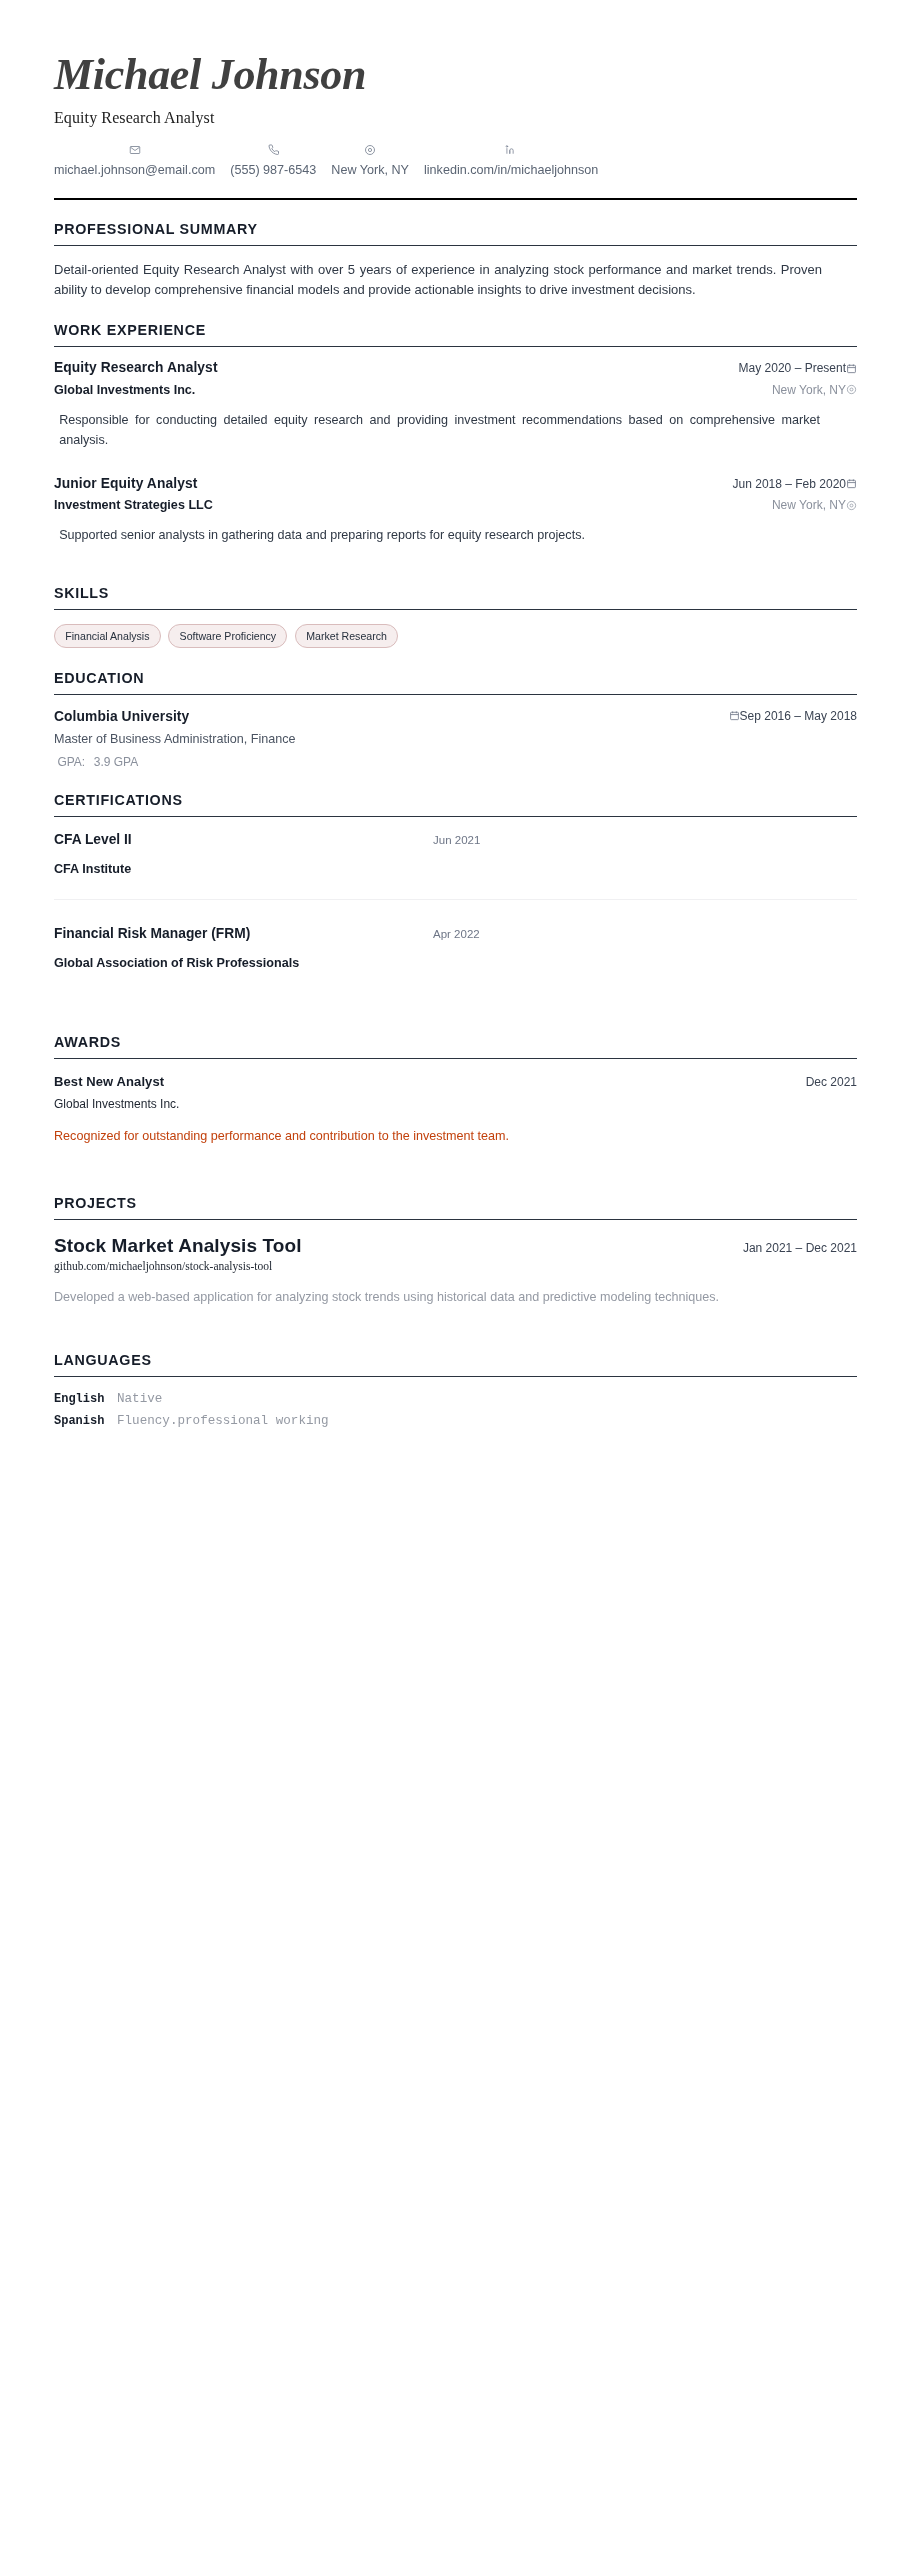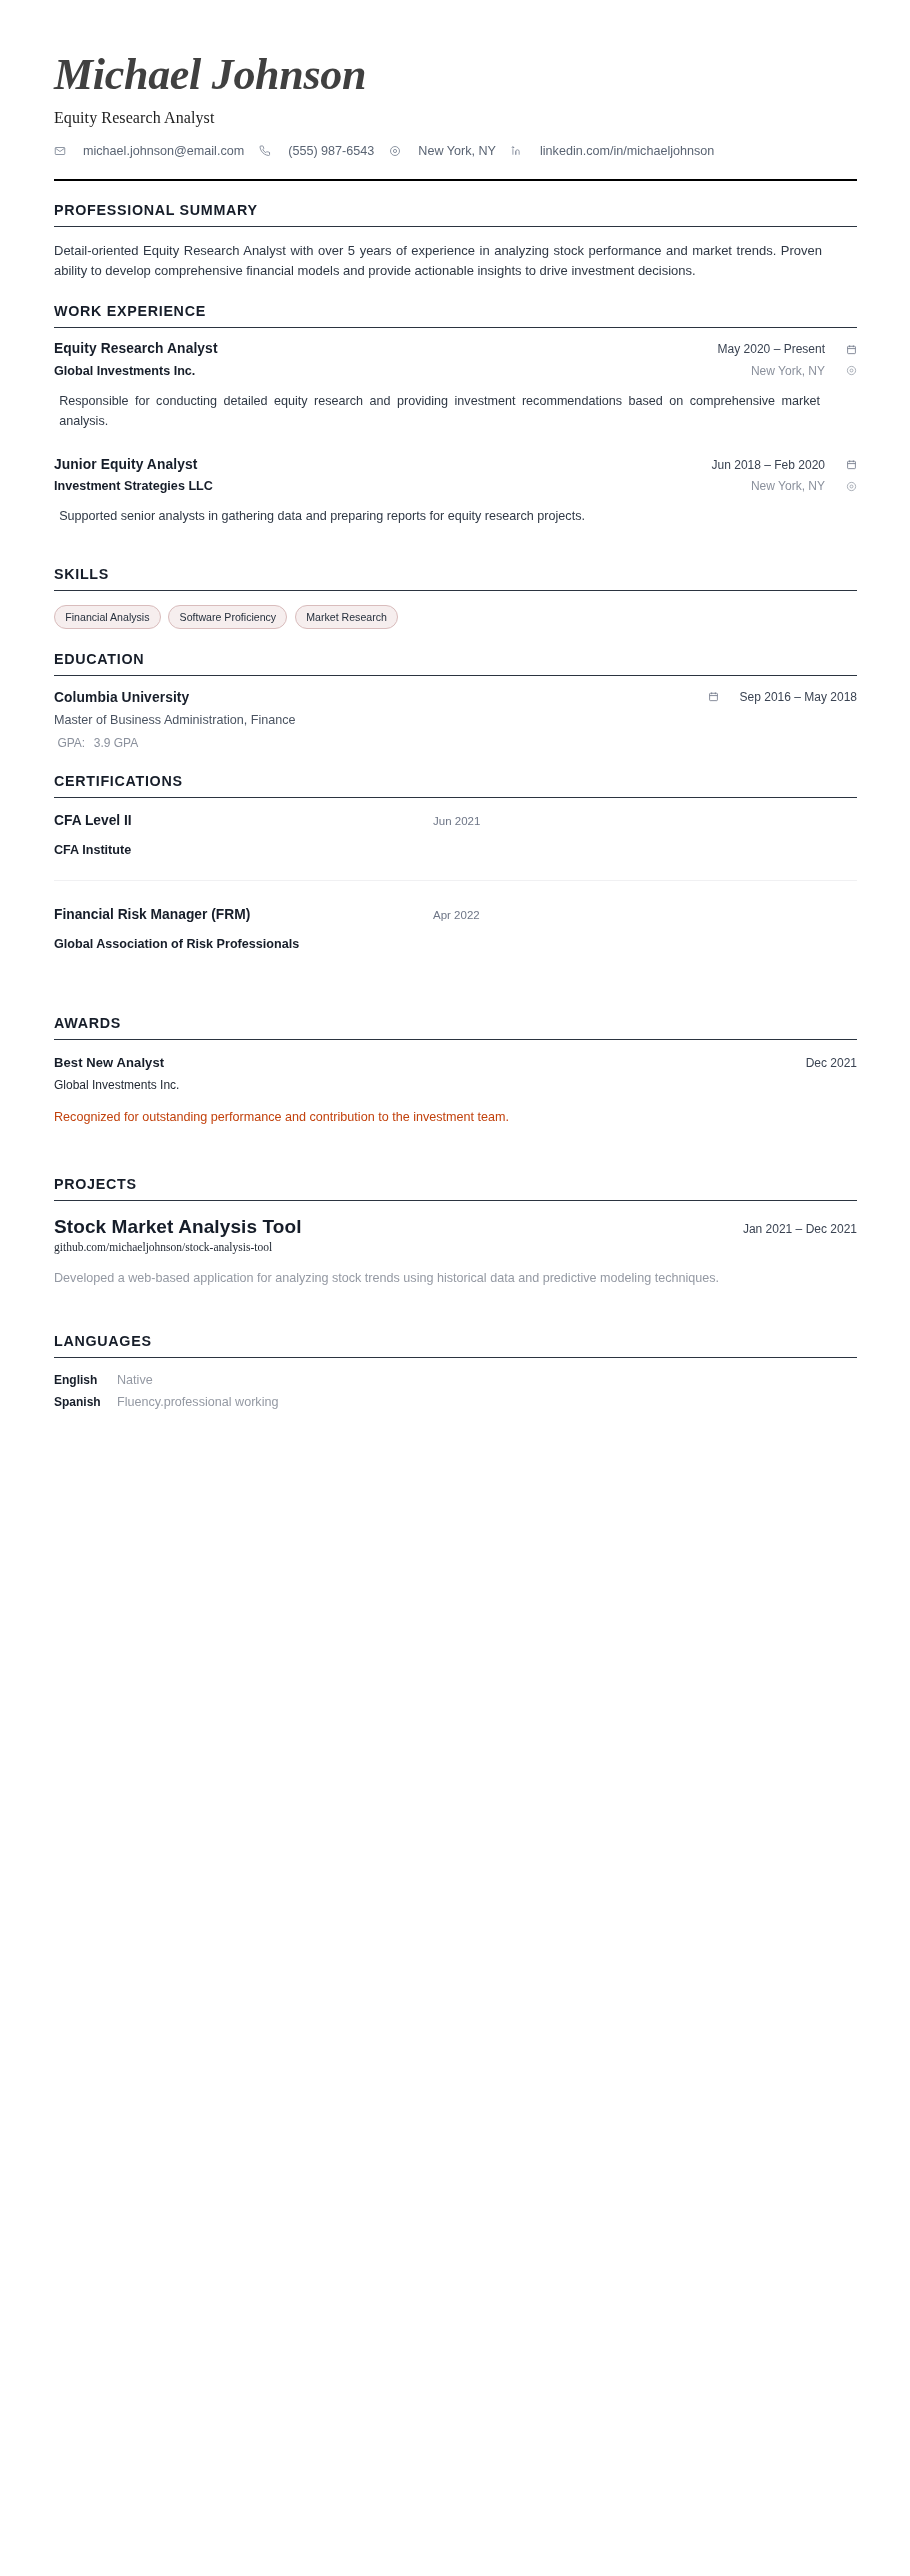--- a/index.html
+++ b/index.html
@@ -50,23 +50,24 @@
     flex-wrap: wrap;
     gap: 0;
     margin-top: 17px;
     font-size: 12.6px;
     color: #5a6473;
   }
 
   .contact-item {
     display: inline-flex;
     align-items: center;
-    gap: 17px;
+    gap: 7px;
     margin-right: 15px;
     white-space: nowrap;
+    flex-direction: column;
   }
   .contact-item:last-child { margin-right: 0; }
 
   .contact-item .ico {
     display: inline-flex;
     align-items: center;
     justify-content: center;
     width: 12px;
     height: 12px;
     color: #7b8494;
@@ -131,21 +132,21 @@
   .entry-org {
     font-size: 12.6px;
     font-weight: 700;
     color: #161d29;
     margin-top: 7.5px;
   }
 
   .entry-meta {
     display: inline-flex;
     align-items: center;
-    gap: 21px;
+    gap: 0;
     font-size: 12px;
     color: #3a4352;
     white-space: nowrap;
   }
   .entry-meta.muted { color: #8a909c; margin-top: 7.5px; }
   .entry-meta .ico {
     display: inline-flex;
     align-items: center;
     justify-content: center;
     width: 11px; height: 11px;
@@ -250,21 +251,21 @@
   }
   .project-desc {
     font-size: 12.6px;
     color: #9499a3;
     line-height: 1.6;
     margin-top: 15px;
     max-width: 763px;
   }
 
   
-  .lang-list { padding-top: 1.1px; }
+  .lang-list { padding-top: 1.1px; font-family: Liberation Mono, monospace; }
   .lang-row {
     display: flex;
     align-items: baseline;
     margin-bottom: 8px;
   }
   .lang-row:last-child { margin-bottom: 0; }
   .lang-name {
     font-size: 12px;
     font-weight: 700;
     color: #161d29;

